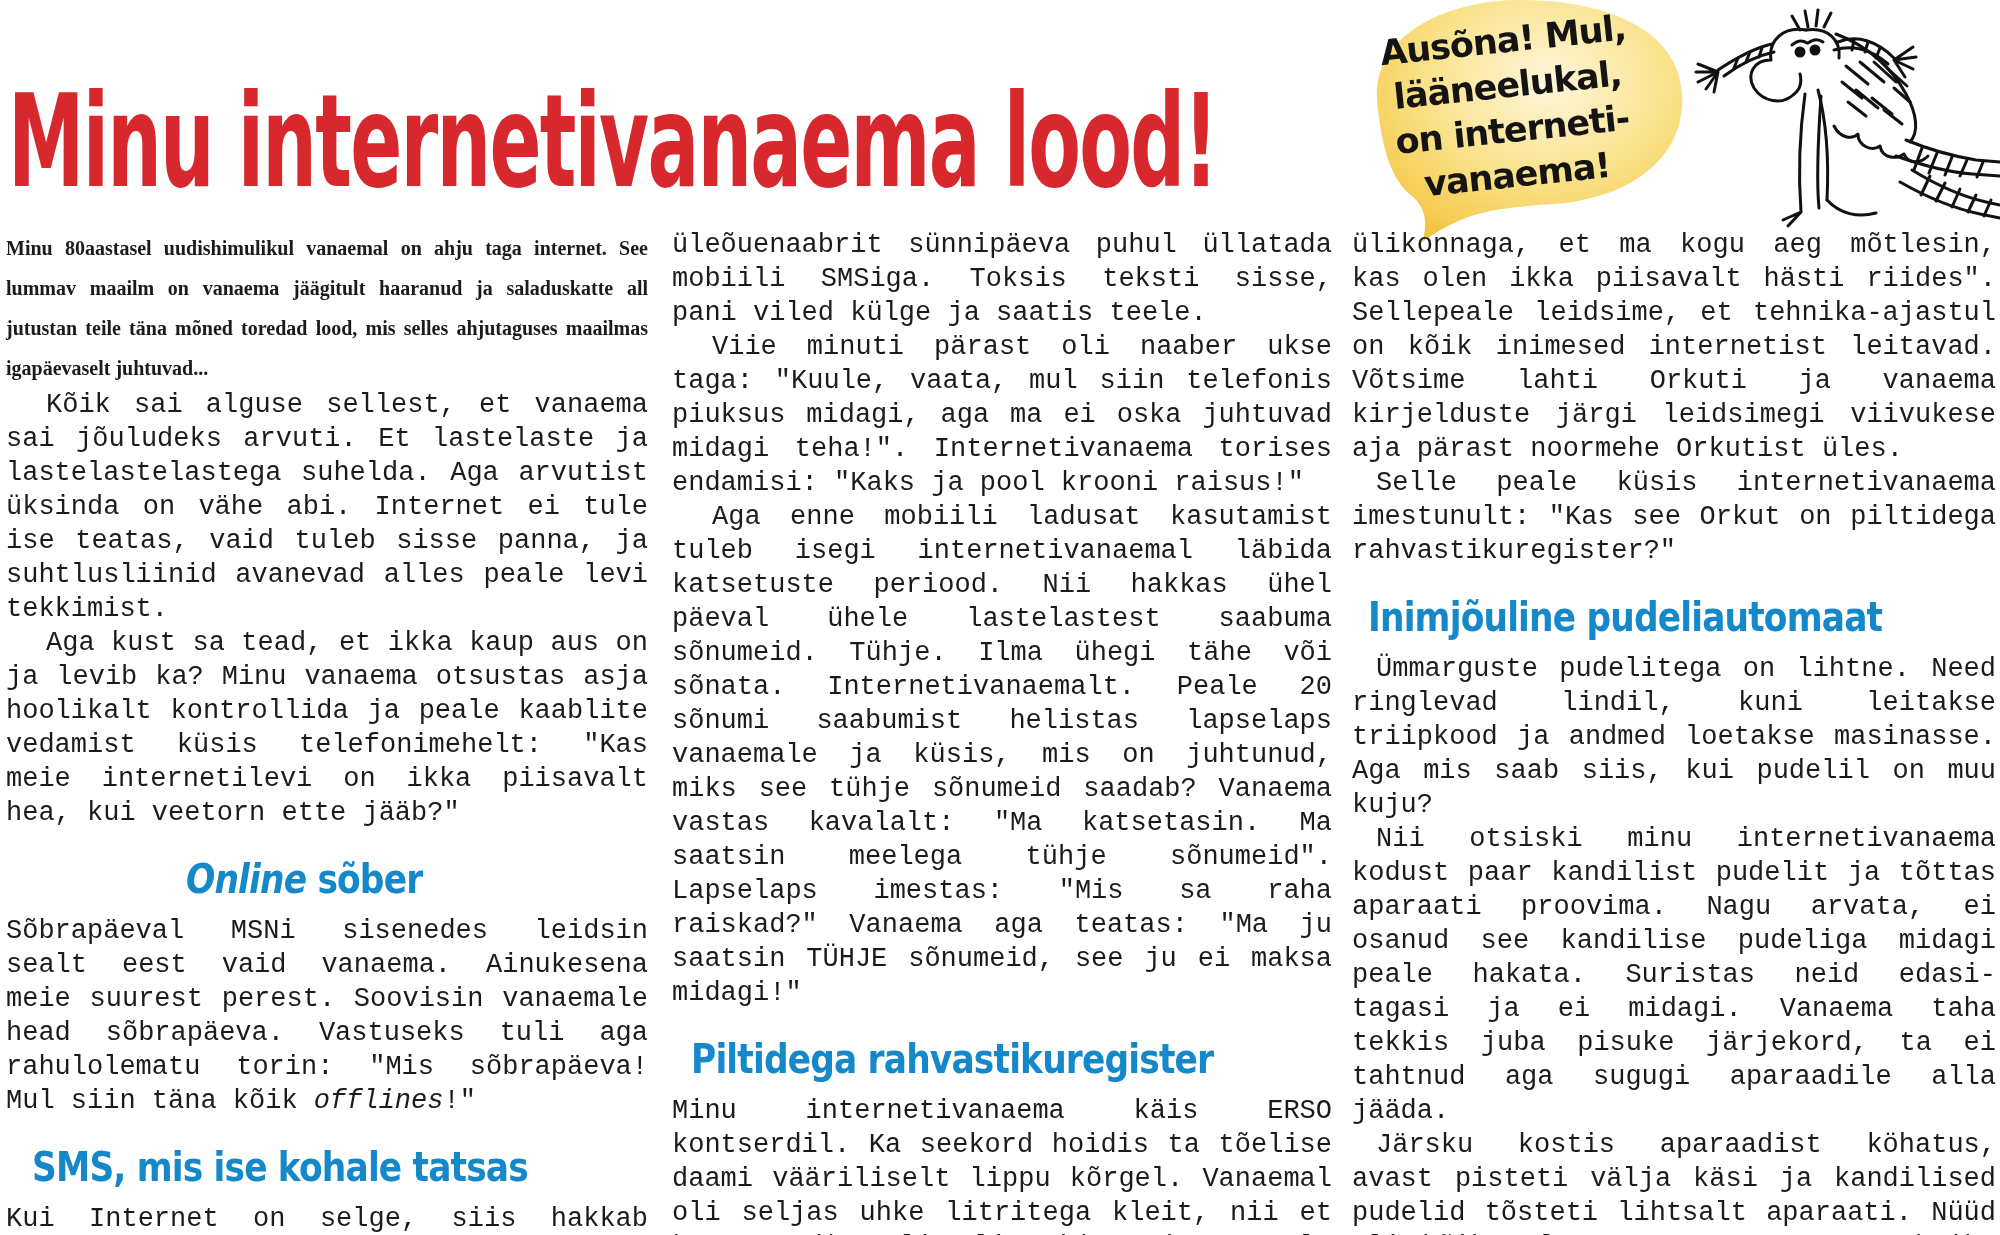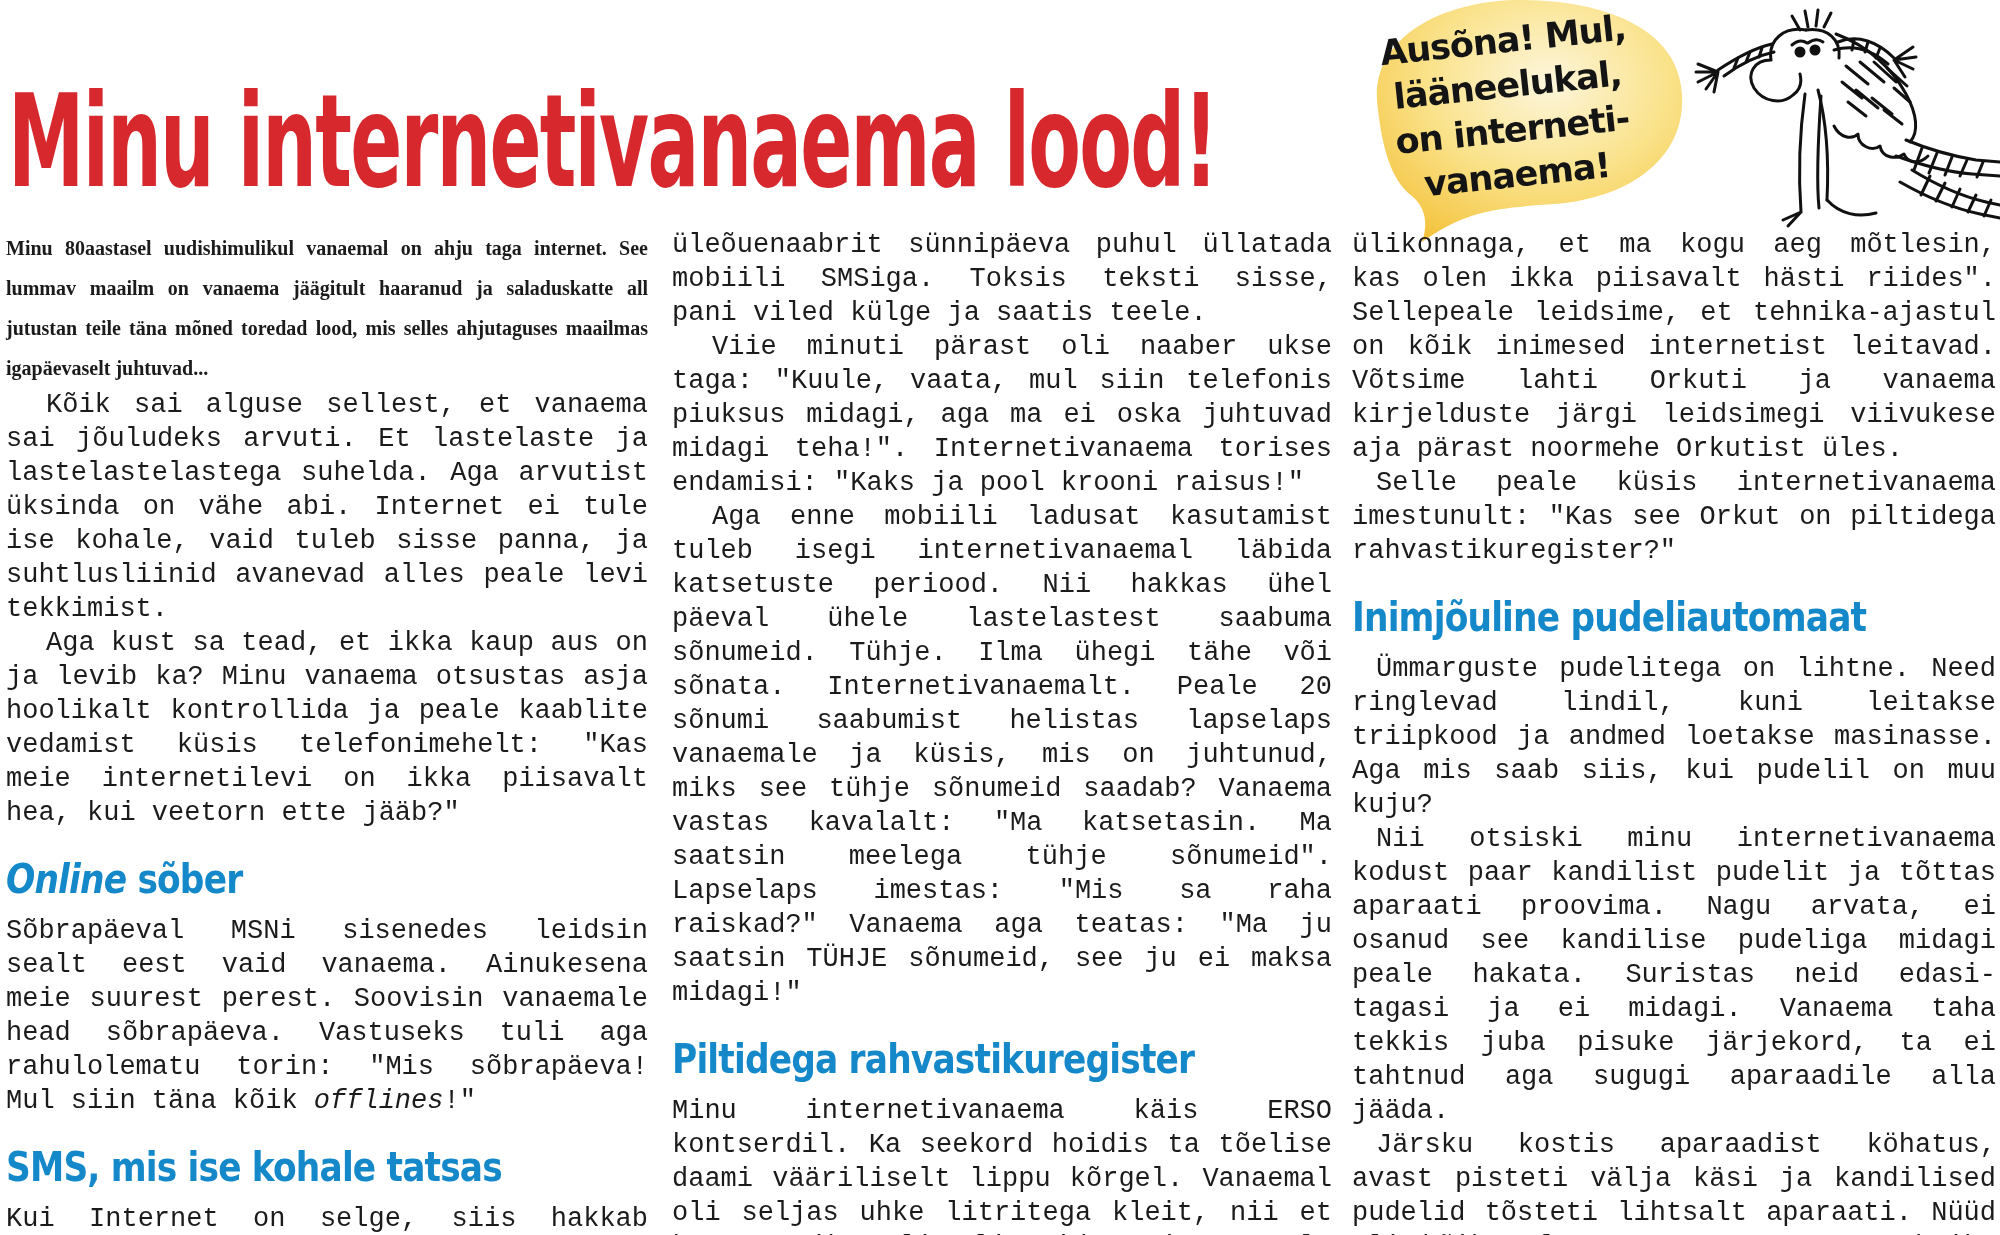--- a/index.html
+++ b/index.html
@@ -32,21 +32,21 @@
   .col3{left:1352px;width:644px;}
 
   p.lead{margin:0;font-weight:bold;font-size:20px;line-height:40px;}
   p.body{margin:0;font-family:Liberation Mono, monospace;}
   p.indent{text-indent:40px;}
   .col3 p.indent{text-indent:24px;}
   .it{font-style:italic;}
 
   h2.heading{margin:26px 0 12px 0;font-family:"DejaVu Sans", sans-serif;
              font-weight:bold;font-size:41px;line-height:46px;color:#1488c9;
-             white-space:nowrap;text-align:left;}
+             white-space:nowrap;text-align:center;}
   h2.heading .h-inner{display:inline-block;transform:scaleX(0.84);
                       transform-origin:left center;letter-spacing:-1px;}
   h2.heading .it{font-style:italic;}
 </style>
 </head>
 <body>
 
 <div class="page">
 
   <h1 class="title">Minu internetivanaema lood!</h1>
@@ -112,21 +112,21 @@
       <path d="M224,170 C250,186 272,196 298,202 L312,205"></path>
       <path d="M212,182 C240,198 264,208 292,214 L312,218"></path>
       <path d="M242,176 l-9,19 M257,183 l-9,18 M272,189 l-8,18 M288,195 l-8,17 M303,200 l-7,16"></path>
 
       <path d="M139,200 C152,214 170,218 188,213"></path>
     </svg>
   </div>
 
   <div class="col col1">
       <p class="lead"><span>Minu 80aastasel uudishimulikul vanaemal on ahju taga internet. See lummav maailm on vanaema jäägitult haaranud ja saladuskatte all jutustan teile täna mõned toredad lood, mis selles ahjutaguses maailmas igapäevaselt juhtuvad...</span></p>
-      <p class="body indent"><span>Kõik sai alguse sellest, et vanaema sai jõuludeks arvuti. Et lastelaste ja lastelastelastega suhelda. Aga arvutist üksinda on vähe abi. Internet ei tule ise kohale, vaid tuleb sisse panna, ja suhtlusliinid avanevad alles peale levi tekkimist.</span></p>
+      <p class="body indent"><span>Kõik sai alguse sellest, et vanaema sai jõuludeks arvuti. Et lastelaste ja lastelastelastega suhelda. Aga arvutist üksinda on vähe abi. Internet ei tule ise teatas, vaid tuleb sisse panna, ja suhtlusliinid avanevad alles peale levi tekkimist.</span></p>
       <p class="body indent"><span>Aga kust sa tead, et ikka kaup aus on ja levib ka? Minu vanaema otsustas asja hoolikalt kontrollida ja peale kaablite vedamist küsis telefonimehelt: "Kas meie internetilevi on ikka piisavalt hea, kui veetorn ette jääb?"</span></p>
       <h2 class="heading"><span class="h-inner"><span class="it">Online </span><span>sõber</span></span></h2>
       <p class="body"><span>Sõbrapäeval MSNi sisenedes leidsin sealt eest vaid vanaema. Ainukesena meie suurest perest. Soovisin vanaemale head sõbrapäeva. Vastuseks tuli aga rahulolematu torin: "Mis sõbrapäeva! Mul siin täna kõik </span><span class="it">offlines</span><span>!"</span></p>
       <h2 class="heading"><span class="h-inner"><span>SMS, mis ise kohale tatsas</span></span></h2>
       <p class="body"><span>Kui Internet on selge, siis hakkab hammas ka muudele riistadele peale. Minu internetivanaema otsustas</span></p>
     </div>
   <div class="col col2">
       <p class="body"><span>üleõuenaabrit sünnipäeva puhul üllatada mobiili SMSiga. Toksis teksti sisse, pani viled külge ja saatis teele.</span></p>
       <p class="body indent"><span>Viie minuti pärast oli naaber ukse taga: "Kuule, vaata, mul siin telefonis piuksus midagi, aga ma ei oska juhtuvad midagi teha!". Internetivanaema torises endamisi: "Kaks ja pool krooni raisus!"</span></p>
       <p class="body indent"><span>Aga enne mobiili ladusat kasutamist tuleb isegi internetivanaemal läbida katsetuste periood. Nii hakkas ühel päeval ühele lastelastest saabuma sõnumeid. Tühje. Ilma ühegi tähe või sõnata. Internetivanaemalt. Peale 20 sõnumi saabumist helistas lapselaps vanaemale ja küsis, mis on juhtunud, miks see tühje sõnumeid saadab? Vanaema vastas kavalalt: "Ma katsetasin. Ma saatsin meelega tühje sõnumeid". Lapselaps imestas: "Mis sa raha raiskad?" Vanaema aga teatas: "Ma ju saatsin TÜHJE sõnumeid, see ju ei maksa midagi!"</span></p>

